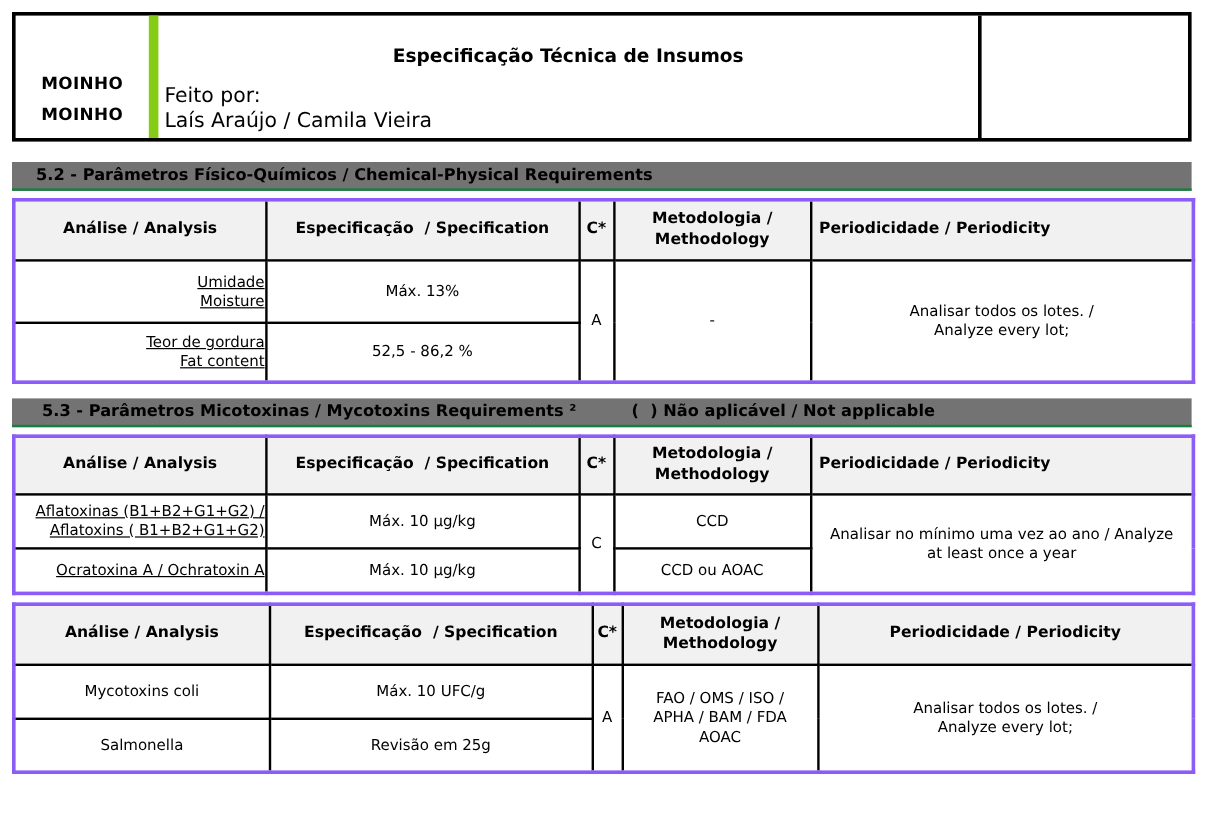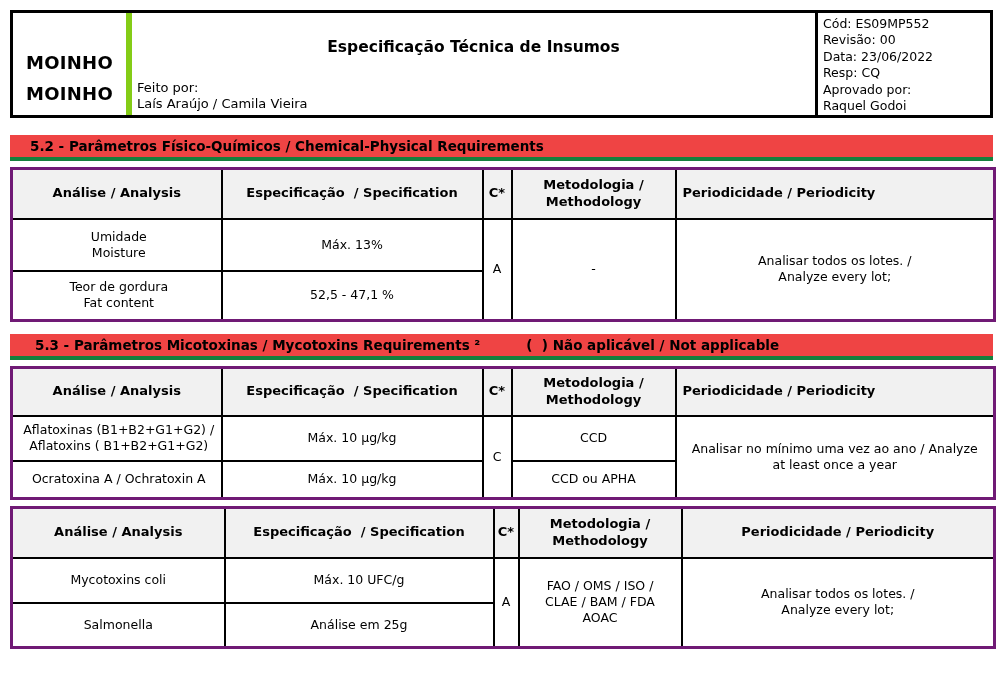--- a/index.html
+++ b/index.html
@@ -11,55 +11,55 @@
   }
   .page { padding:10px 0 0 10px; width:1004px; }
 
   
   .doc-header {
     width:983px; height:108px;
     border:3px solid #000;
     display:grid; grid-template-columns:119px 1fr 172px;
   }
   .cell-logo {
-    border-right:6px solid #84cc16;
+    border-right:8px solid #84cc16;
     display:flex; flex-direction:column; align-items:center; justify-content:flex-end;
     padding-bottom:11px; gap:10px;
-    font-weight:bold; font-size:18px; letter-spacing:.3px;
+    font-weight:bold; font-size:14px; letter-spacing:.3px;
   }
   .cell-main { position:relative; border-right:3px solid #000; }
   .doc-title { text-align:center; font-weight:bold; font-size:15.5px; padding-top:25px; }
-  .made-by { position:absolute; left:5px; bottom:3px; font-size:13px; line-height:1.25; }
+  .made-by { position:absolute; left:5px; bottom:3px; font-size:17px; line-height:1.25; }
   .cell-info { padding:3px 0 0 5px; font-size:12.5px; line-height:16.4px; }
 
   
   .section-bar {
-    width:983px; background:#ef4444; border-bottom:4px solid #15803d;
+    width:983px; background:#737373; border-bottom:2px solid #15803d;
     font-weight:bold; font-size:13.5px;
     padding:3px 0 3px 20px;
   }
   .mt-a { margin-top:17px; }
   .mt-b { margin-top:12px;padding-left:25px; }
   .na { margin-left:46px; white-space:pre-wrap; }
 
   
   table {
     border-collapse:collapse; table-layout:fixed;
     width:983px; margin-top:6px; background:#fff;
   }
-  table { border:3px solid #701a75; }
+  table { border:3px solid #8b5cf6; }
   th, td {
     border:2px solid #000;
     white-space:pre-wrap; overflow:hidden;
     vertical-align:middle; text-align:center;
     font-size:12.5px; line-height:1.28;
   }
   th { background:#f1f1f1; font-weight:bold; font-size:13px; }
   th.left { text-align:left; padding-left:6px; }
-  td.left { text-align:center; padding-left:4px; }
+  td.left { text-align:right; padding-left:4px;text-decoration:underline; }
 
   .t52 .hrow th { height:50px; }
   .t52 .r0 td { height:52px; }
   .t52 .r1 td { height:50px; }
   .t53 .hrow th { height:48px; }
   .t53 .r0 td { height:45px; }
   .t53 .r1 td { height:38px;margin-left:20px; }
   .t54 .hrow th { height:50px; }
   .t54 .r0 td { height:45px; }
   .t54 .r1 td { height:45px;margin-top:14px; }
@@ -73,28 +73,20 @@
     <div class="cell-logo">
       <span>MOINHO</span>
       <span>MOINHO</span>
     </div>
     <div class="cell-main">
       <div class="doc-title">Especificação Técnica de Insumos</div>
       <div class="made-by">
         <div>Feito por:</div>
         <div>Laís Araújo / Camila Vieira</div>
       </div>
-    </div>
-    <div class="cell-info">
-      <div>Cód: ES09MP552</div>
-      <div>Revisão: 00</div>
-      <div>Data: 23/06/2022</div>
-      <div>Resp: CQ</div>
-      <div>Aprovado por:</div>
-      <div>Raquel Godoi</div>
     </div>
   </div>
 
   <div class="section-bar mt-a">
     <span>5.2 - Parâmetros Físico-Químicos / Chemical-Physical Requirements</span>
   </div>
   <table class="t52">
     <colgroup>
         <col style="width:210px">
         <col style="width:261px">
@@ -116,21 +108,21 @@
 Moisture</td>
       <td>Máx. 13%</td>
       <td rowspan="2">A</td>
       <td rowspan="2">-</td>
       <td rowspan="2">Analisar todos os lotes. /
 Analyze every lot;</td>
     </tr>
     <tr class="r1">
       <td class="left">Teor de gordura
 Fat content</td>
-      <td>52,5 - 47,1 %</td>
+      <td>52,5 - 86,2 %</td>
     </tr>
   </tbody>
     </table>
 
   <div class="section-bar mt-b">
     <span>5.3 - Parâmetros Micotoxinas / Mycotoxins Requirements ²</span><span class="na">(  ) Não aplicável / Not applicable</span>
   </div>
   <table class="t53">
     <colgroup>
         <col style="width:210px">
@@ -153,21 +145,21 @@
 Aflatoxins ( B1+B2+G1+G2)</td>
       <td>Máx. 10 µg/kg</td>
       <td rowspan="2">C</td>
       <td>CCD</td>
       <td rowspan="2">Analisar no mínimo uma vez ao ano / Analyze
 at least once a year</td>
     </tr>
     <tr class="r1">
       <td class="left">Ocratoxina A / Ochratoxin A</td>
       <td>Máx. 10 µg/kg</td>
-      <td>CCD ou APHA</td>
+      <td>CCD ou AOAC</td>
     </tr>
   </tbody>
     </table>
 
   <table class="t54">
     <colgroup>
         <col style="width:213px">
         <col style="width:269px">
         <col style="width:25px">
         <col style="width:163px">
@@ -180,25 +172,25 @@
       <th>C*</th>
       <th>Metodologia /
 Methodology</th>
       <th>Periodicidade / Periodicity</th>
     </tr>
     <tr class="r0">
       <td>Mycotoxins coli</td>
       <td>Máx. 10 UFC/g</td>
       <td rowspan="2">A</td>
       <td rowspan="2">FAO / OMS / ISO /
-CLAE / BAM / FDA
+APHA / BAM / FDA
 AOAC</td>
       <td rowspan="2">Analisar todos os lotes. /
 Analyze every lot;</td>
     </tr>
     <tr class="r1">
       <td>Salmonella</td>
-      <td>Análise em 25g</td>
+      <td>Revisão em 25g</td>
     </tr>
   </tbody>
     </table>
 
 </div>
 
 </body></html>

